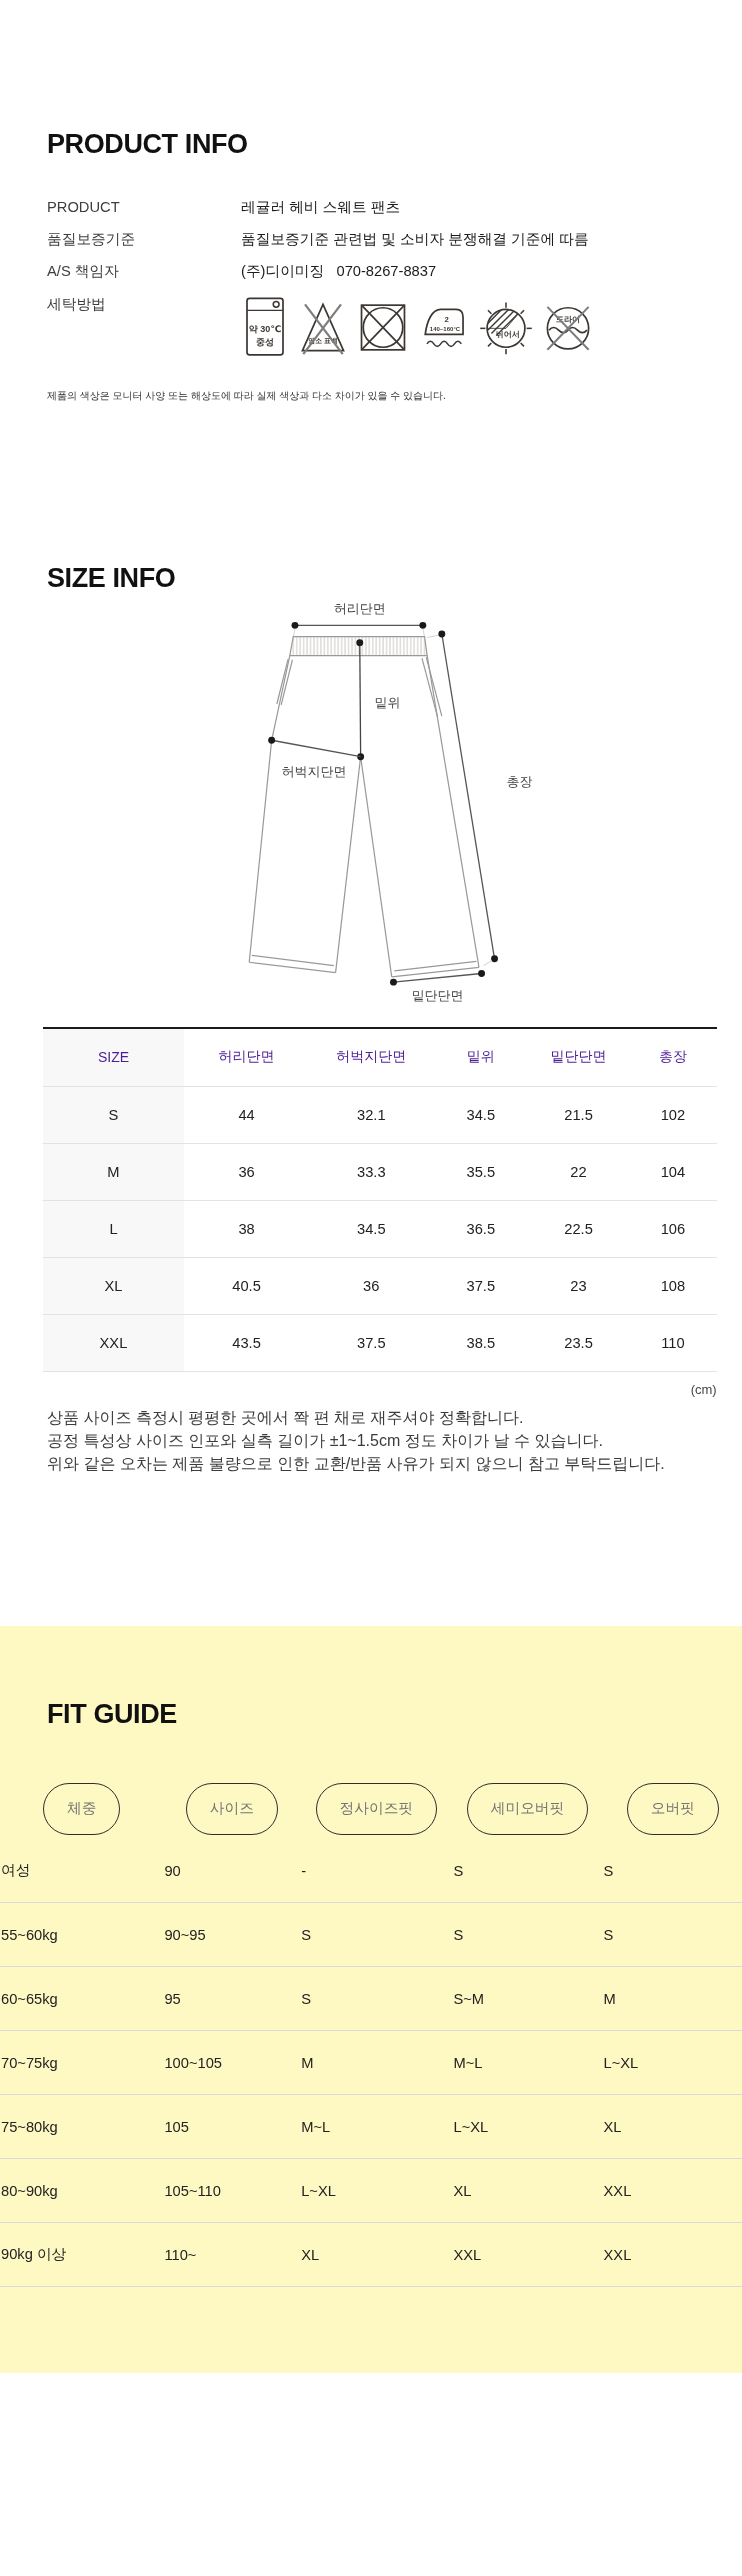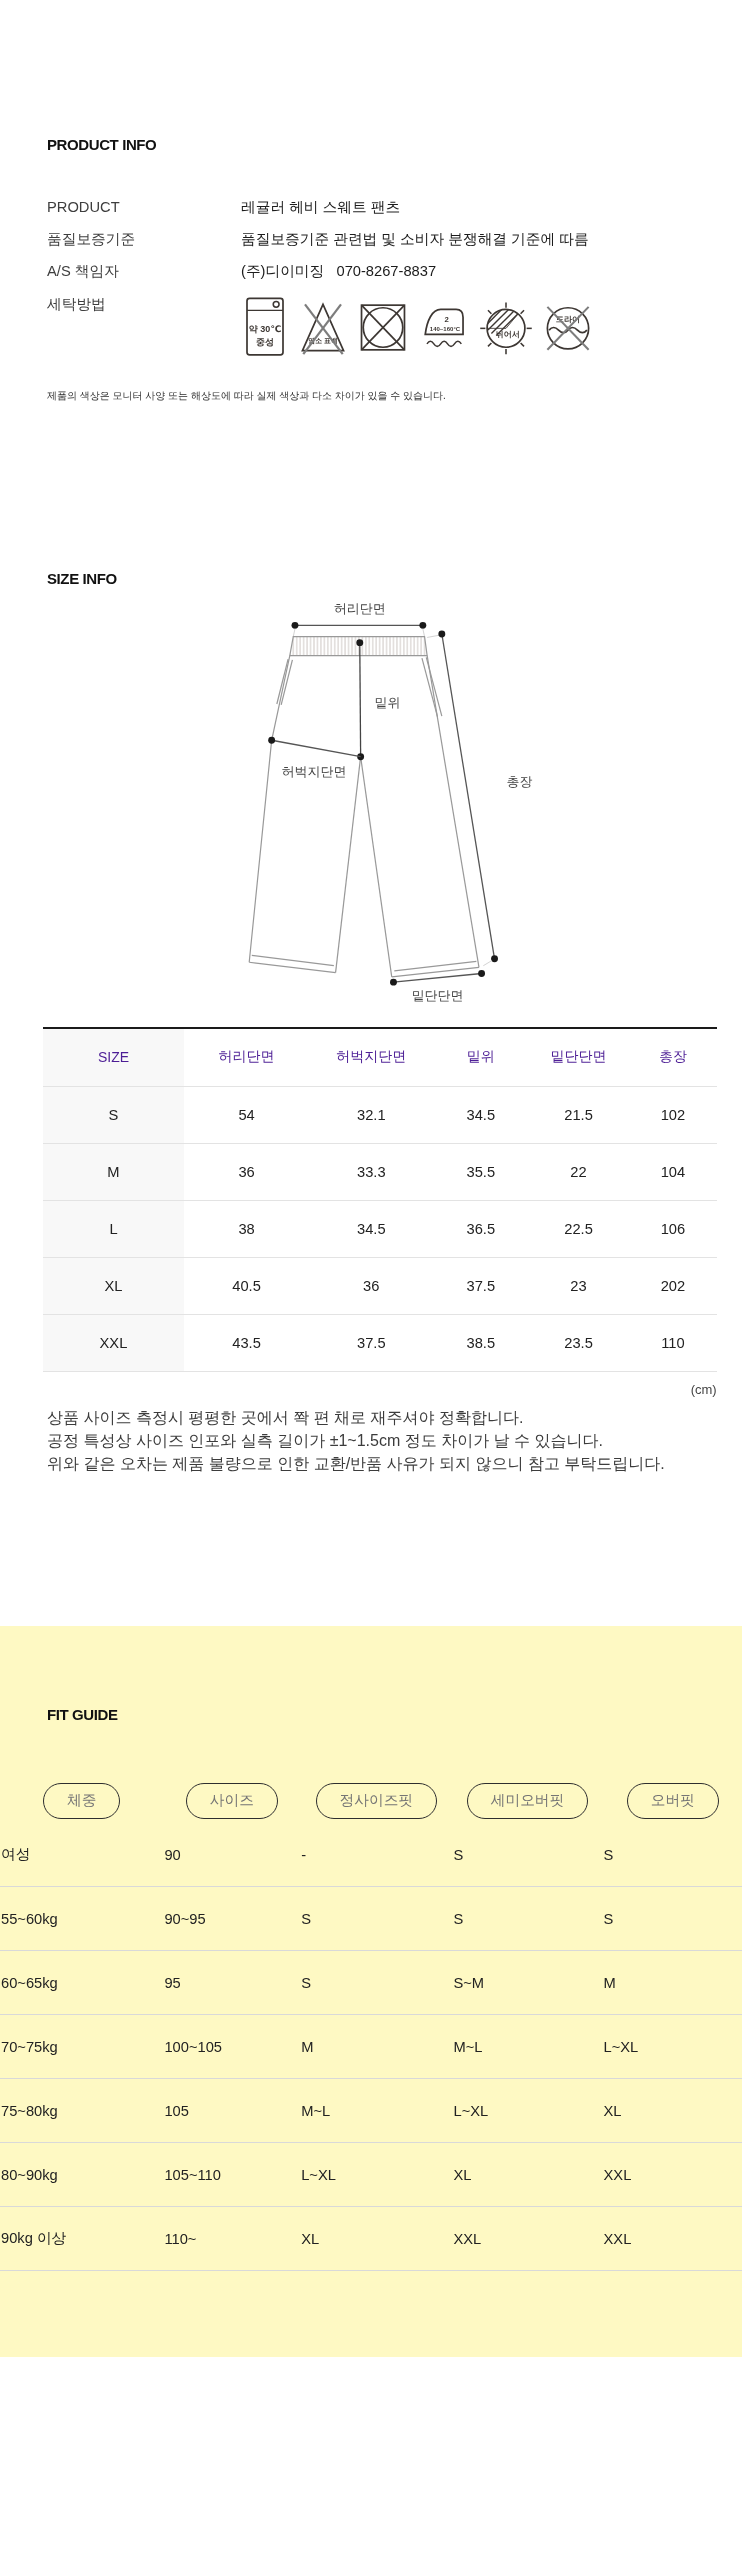--- a/index.html
+++ b/index.html
@@ -1,19 +1,19 @@
 <!DOCTYPE html>
 <html style="font-size:14px"><head>
 <meta charset="utf-8">
 <style>
   html,body{margin:0;padding:0;background:#ffffff;}
   body{width:743px;font-family:"Liberation Sans","DejaVu Sans",sans-serif;color:#1f1f1f;}
   .page{width:743px;overflow:hidden;}
   section{display:block;}
-  h2.sec-title{font-size:15px;line-height:29px;font-weight:bold;color:#111;letter-spacing:-0.4px;margin:0;}
+  h2.sec-title{font-size:27px;line-height:29px;font-weight:bold;color:#111;letter-spacing:-0.4px;margin:0;}
   
   .product-info{padding:130px 47px 0 47px;}
   .product-info h2{margin-bottom:38px;}
   .info-row{display:flex;align-items:flex-start;margin-bottom:11.2px;}
   .info-row .label{width:194px;flex:0 0 194px;font-size:14.7px;line-height:21px;color:#3e3e3e;}
   .info-row .value{font-size:14.7px;line-height:21px;color:#1c1c1c;}
   .laundry-icons{display:flex;gap:9.5px;align-items:flex-start;}
   .laundry-icons svg{display:block;}
   .notice{margin:26px 0 0 0;font-size:10px;line-height:17.3px;color:#2e2e2e;}
   
@@ -30,21 +30,21 @@
   
   .fit-guide{margin-top:151px;background:#fef9c3;padding:74px 0 86px 0;}
   .fit-guide h2{padding:0 47px;}
   .fit-pills{display:flex;margin-top:54px;}
   .pill-slot{display:flex;justify-content:center;align-items:center;}
   .pill-slot:nth-child(1){width:22%;}
   .pill-slot:nth-child(2){width:18.4%;}
   .pill-slot:nth-child(3){width:20.5%;}
   .pill-slot:nth-child(4){width:20.2%;}
   .pill-slot:nth-child(5){width:18.9%;}
-  .pill{display:flex;align-items:center;justify-content:center;height:36px;padding:0 23px;border:0.9px solid #2e2e2e;border-radius:27px;font-size:14.7px;color:#757575;background:transparent;box-sizing:border-box;}
+  .pill{display:flex;align-items:center;justify-content:center;height:52px;padding:0 23px;border:0.9px solid #2e2e2e;border-radius:27px;font-size:14.7px;color:#757575;background:transparent;box-sizing:border-box;}
   .fit-table{width:100%;border-collapse:collapse;margin-top:4.3px;}
   .fit-table td{height:61px;text-align:left;font-size:14.7px;color:#222;border-bottom:0.9px solid #d9d9d9;}
   .bottom-space{height:167px;background:#ffffff;}
   
   text.diag{font-size:15px;fill:#444;}
   .icon-txt{fill:#3d3733;font-weight:bold;}
 </style>
 </head>
 <body>
 
@@ -216,21 +216,21 @@
           <th>허리단면</th>
           <th>허벅지단면</th>
           <th>밑위</th>
           <th>밑단단면</th>
           <th>총장</th>
         </tr>
       </thead>
       <tbody>
           <tr>
             <td class="size-col">S</td>
-            <td>54</td>
+            <td>44</td>
             <td>32.1</td>
             <td>34.5</td>
             <td>21.5</td>
             <td>102</td>
           </tr>
           <tr>
             <td class="size-col">M</td>
             <td>36</td>
             <td>33.3</td>
             <td>35.5</td>
@@ -244,21 +244,21 @@
             <td>36.5</td>
             <td>22.5</td>
             <td>106</td>
           </tr>
           <tr>
             <td class="size-col">XL</td>
             <td>40.5</td>
             <td>36</td>
             <td>37.5</td>
             <td>23</td>
-            <td>202</td>
+            <td>108</td>
           </tr>
           <tr>
             <td class="size-col">XXL</td>
             <td>43.5</td>
             <td>37.5</td>
             <td>38.5</td>
             <td>23.5</td>
             <td>110</td>
           </tr>
         </tbody>

